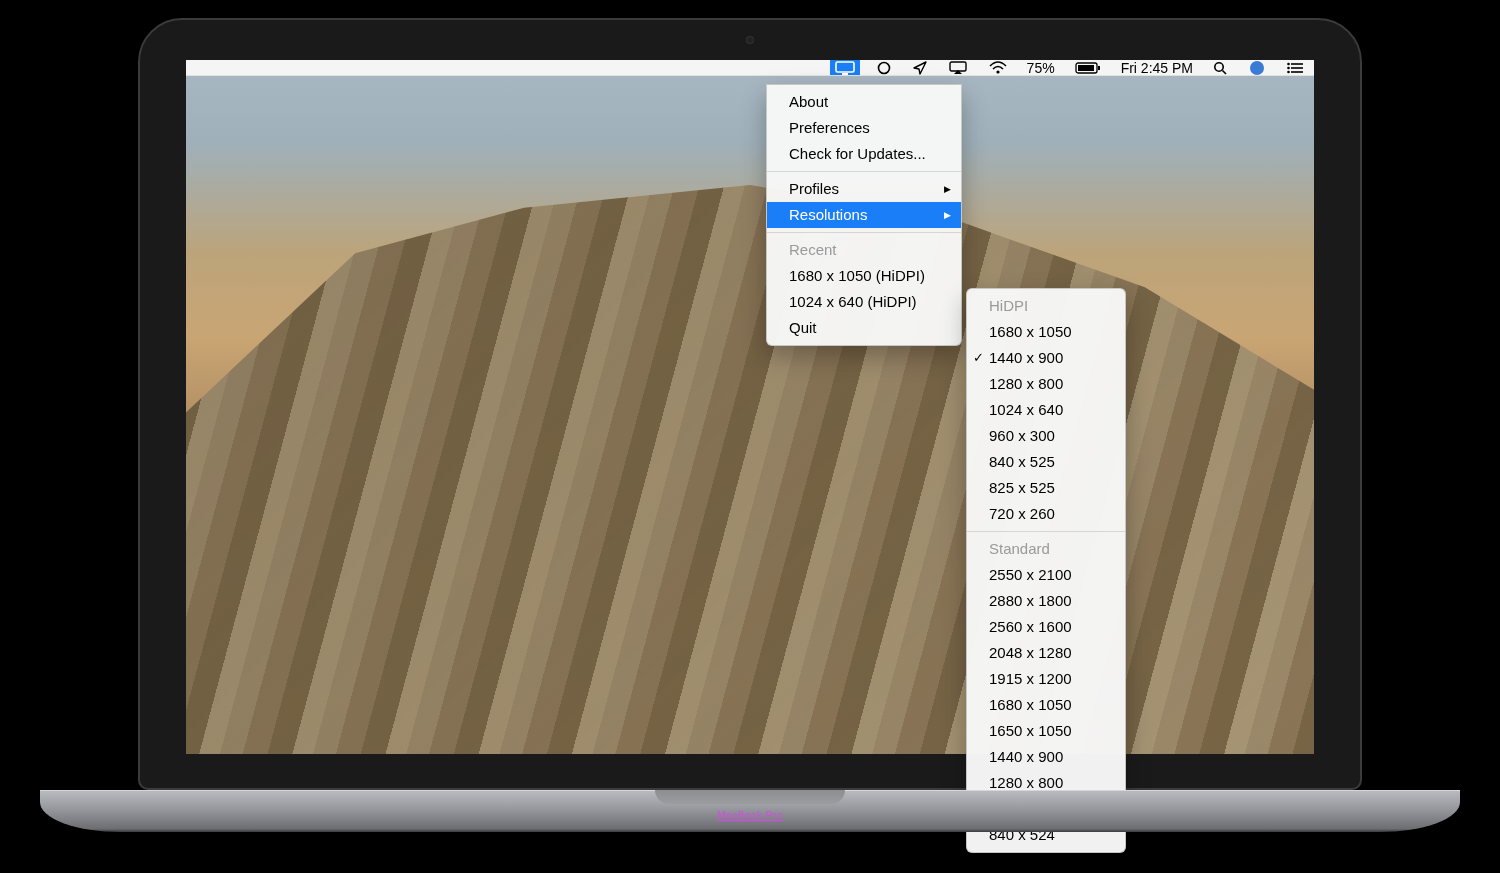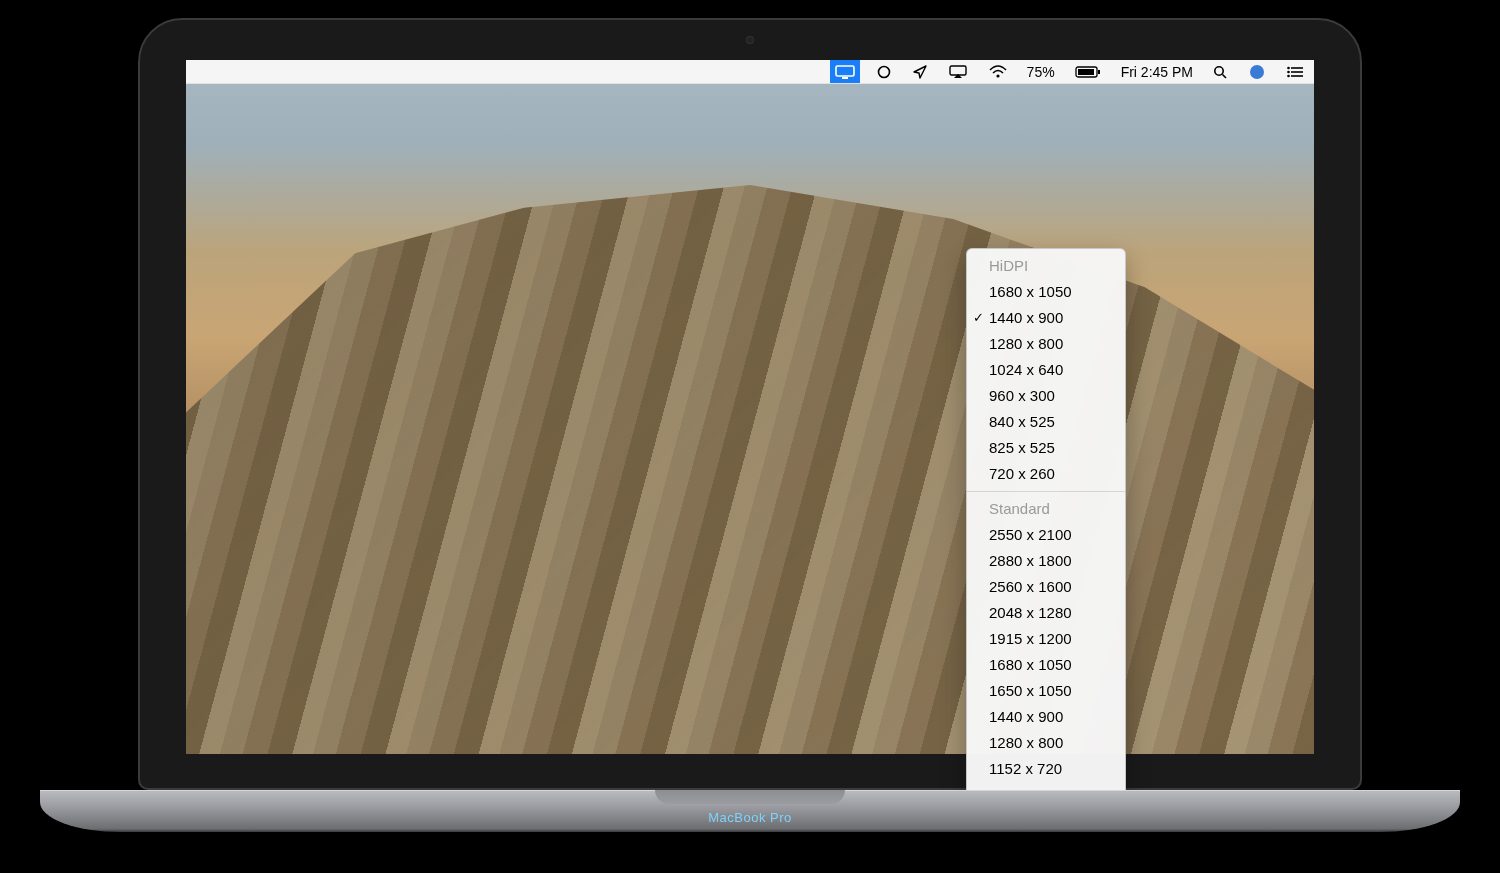--- a/index.html
+++ b/index.html
@@ -72,31 +72,32 @@
       width: 190px;
       height: 14px;
       background: linear-gradient(180deg,#8d8e92,#9b9ca0);
       border-radius: 0 0 14px 14px;
     }
     .laptop-label {
       position: absolute;
       top: 810px;
       left: 50%;
       transform: translateX(-50%);
-      color: #7dd3fc;
-      font-size: 13px;
+      color: #d946ef;
+      font-size: 10px;
       letter-spacing: .5px;
+      text-decoration: underline;
     }
     
     .menubar {
       position: absolute;
       top: 0;
       left: 0;
       right: 0;
-      height: 24px;
+      height: 16px;
       background: rgba(248,248,248,.96);
       display: flex;
       align-items: center;
       justify-content: flex-end;
       padding: 0 6px;
       font-size: 14px;
       color: #000;
       gap: 12px;
       border-bottom: 1px solid rgba(0,0,0,.08);
     }
@@ -148,20 +149,21 @@
     .menu-item.disabled {
       color: #9a9a9a;
     }
     .menu-sep {
       height: 1px;
       background: rgba(0,0,0,.12);
       margin: 4px 0;
     }
     .submenu {
       border-radius: 6px;
+      margin-top: 40px;
     }
     .check::before {
       content: "✓";
       position: absolute;
       left: 6px;
       font-size: 13px;
     }
     .main-menu {
       top: 24px;
       left: 580px;
@@ -239,20 +241,33 @@
             <line x1="4" y1="2" x2="16" y2="2" stroke="#000" stroke-width="1.6"></line>
             <line x1="4" y1="6" x2="16" y2="6" stroke="#000" stroke-width="1.6"></line>
             <line x1="4" y1="10" x2="16" y2="10" stroke="#000" stroke-width="1.6"></line>
             <circle cx="1.5" cy="2" r="1.3" fill="#000"></circle>
             <circle cx="1.5" cy="6" r="1.3" fill="#000"></circle>
             <circle cx="1.5" cy="10" r="1.3" fill="#000"></circle>
           </svg>
       </div>
     </div>
 
+    <div class="menu main-menu">
+      <div class="menu-item">About</div>
+      <div class="menu-item">Preferences</div>
+      <div class="menu-item">Check for Updates...</div>
+      <div class="menu-sep"></div>
+      <div class="menu-item has-sub">Profiles</div>
+      <div class="menu-item has-sub selected">Resolutions</div>
+      <div class="menu-sep"></div>
+      <div class="menu-item disabled">Recent</div>
+      <div class="menu-item">1680 x 1050 (HiDPI)</div>
+      <div class="menu-item">1024 x 640 (HiDPI)</div>
+      <div class="menu-item">Quit</div>
+    </div>
 
     <div class="menu submenu res-menu">
       <div class="menu-item disabled">HiDPI</div>
       <div class="menu-item">1680 x 1050</div>
       <div class="menu-item check">1440 x 900</div>
       <div class="menu-item">1280 x 800</div>
       <div class="menu-item">1024 x 640</div>
       <div class="menu-item">960 x 300</div>
       <div class="menu-item">840 x 525</div>
       <div class="menu-item">825 x 525</div>

